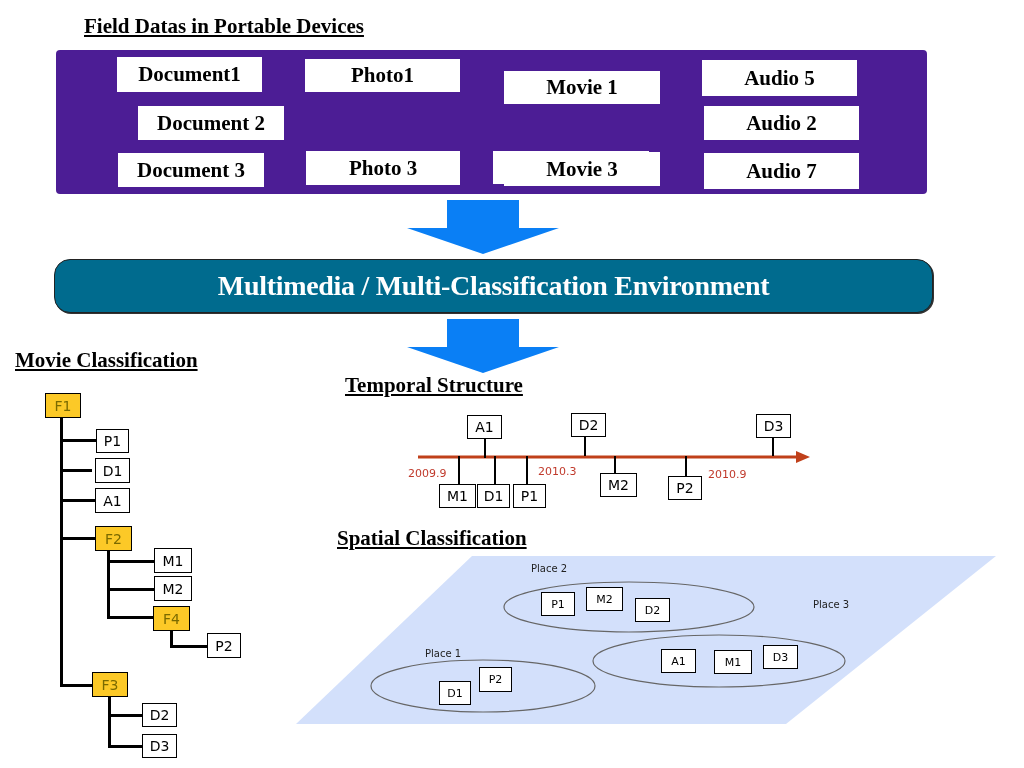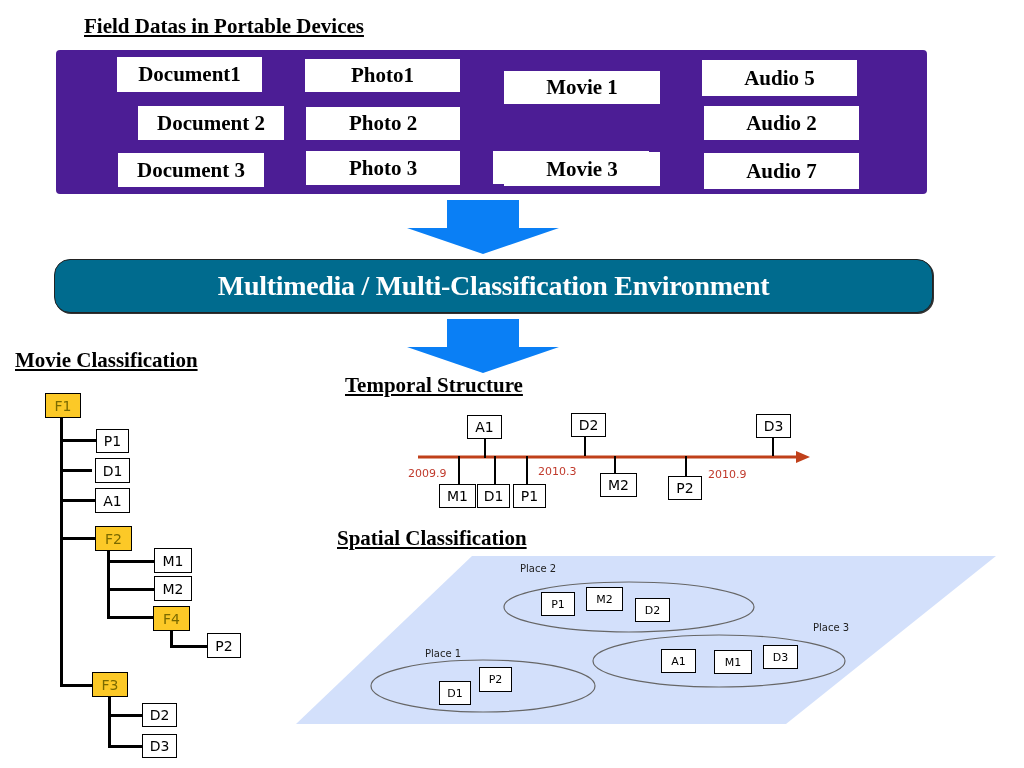--- a/index.html
+++ b/index.html
@@ -22,21 +22,20 @@
 
 <div class="abs heading" style="left:84px; top:14px;">Field Datas in Portable Devices</div>
 
 <div class="abs panel">
 
   <div class="card" style="left:61px; top:7px; width:145px; height:35px;">Document1</div>
   <div class="card" style="left:62px; top:56px; width:146px; height:34px;margin-left:20px;">Document 2</div>
   <div class="card" style="left:62px; top:103px; width:146px; height:34px;">Document 3</div>
 
   <div class="card" style="left:249px; top:9px; width:155px; height:33px;">Photo1</div>
-  <div class="card" style="left:250px; top:57px; width:154px; height:33px;">Photo 2</div>
   <div class="card" style="left:250px; top:101px; width:154px; height:34px;">Photo 3</div>
 
   <div class="card" style="left:448px; top:11px; width:156px; height:33px;margin-top:10px;">Movie 1</div>
   <div class="card" style="left:437px; top:57px; width:156px; height:33px;margin-top:44px;">Movie 2</div>
   <div class="card" style="left:448px; top:102px; width:156px; height:34px;">Movie 3</div>
 
   <div class="card" style="left:646px; top:10px; width:155px; height:36px;">Audio 5</div>
   <div class="card" style="left:648px; top:56px; width:155px; height:34px;">Audio 2</div>
   <div class="card" style="left:648px; top:103px; width:155px; height:36px;">Audio 7</div>
 </div>
@@ -125,22 +124,22 @@
 
 <svg class="abs" style="left:0; top:0;" width="1024" height="768">
   <polygon points="472,556 996,556 786,724 296,724" fill="#d3e0fb"></polygon>
   <ellipse cx="629" cy="607" rx="125" ry="25" fill="none" stroke="#666" stroke-width="1.2"></ellipse>
   <ellipse cx="483" cy="686" rx="112" ry="26" fill="none" stroke="#666" stroke-width="1.2"></ellipse>
   <ellipse cx="719" cy="661" rx="126" ry="26" fill="none" stroke="#666" stroke-width="1.2"></ellipse>
 </svg>
 
 <div>
   <div class="place-label" style="left:425px; top:648px;">Place 1</div>
-  <div class="place-label" style="left:520px; top:563px;">Place 2</div>
-  <div class="place-label" style="left:813px; top:622px;">Place 3</div>
+  <div class="place-label" style="left:531px; top:563px;">Place 2</div>
+  <div class="place-label" style="left:813px; top:599px;">Place 3</div>
 
   <div class="snode" style="left:479px; top:667px; width:33px; height:25px;">P2</div>
   <div class="snode" style="left:439px; top:681px; width:32px; height:24px;">D1</div>
 
   <div class="snode" style="left:541px; top:592px; width:34px; height:24px;">P1</div>
   <div class="snode" style="left:586px; top:587px; width:37px; height:24px;">M2</div>
   <div class="snode" style="left:635px; top:598px; width:35px; height:24px;">D2</div>
 
   <div class="snode" style="left:661px; top:649px; width:35px; height:24px;">A1</div>
   <div class="snode" style="left:714px; top:650px; width:38px; height:24px;">M1</div>

